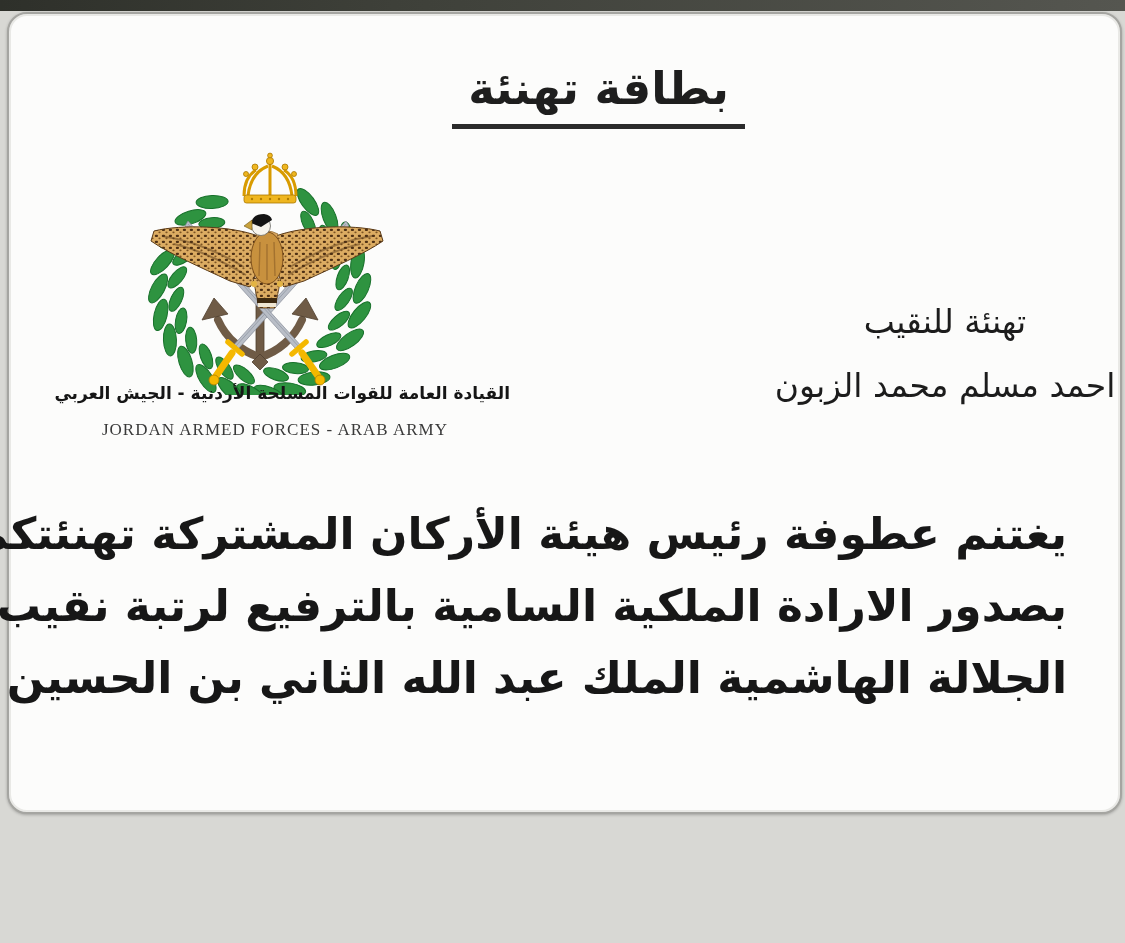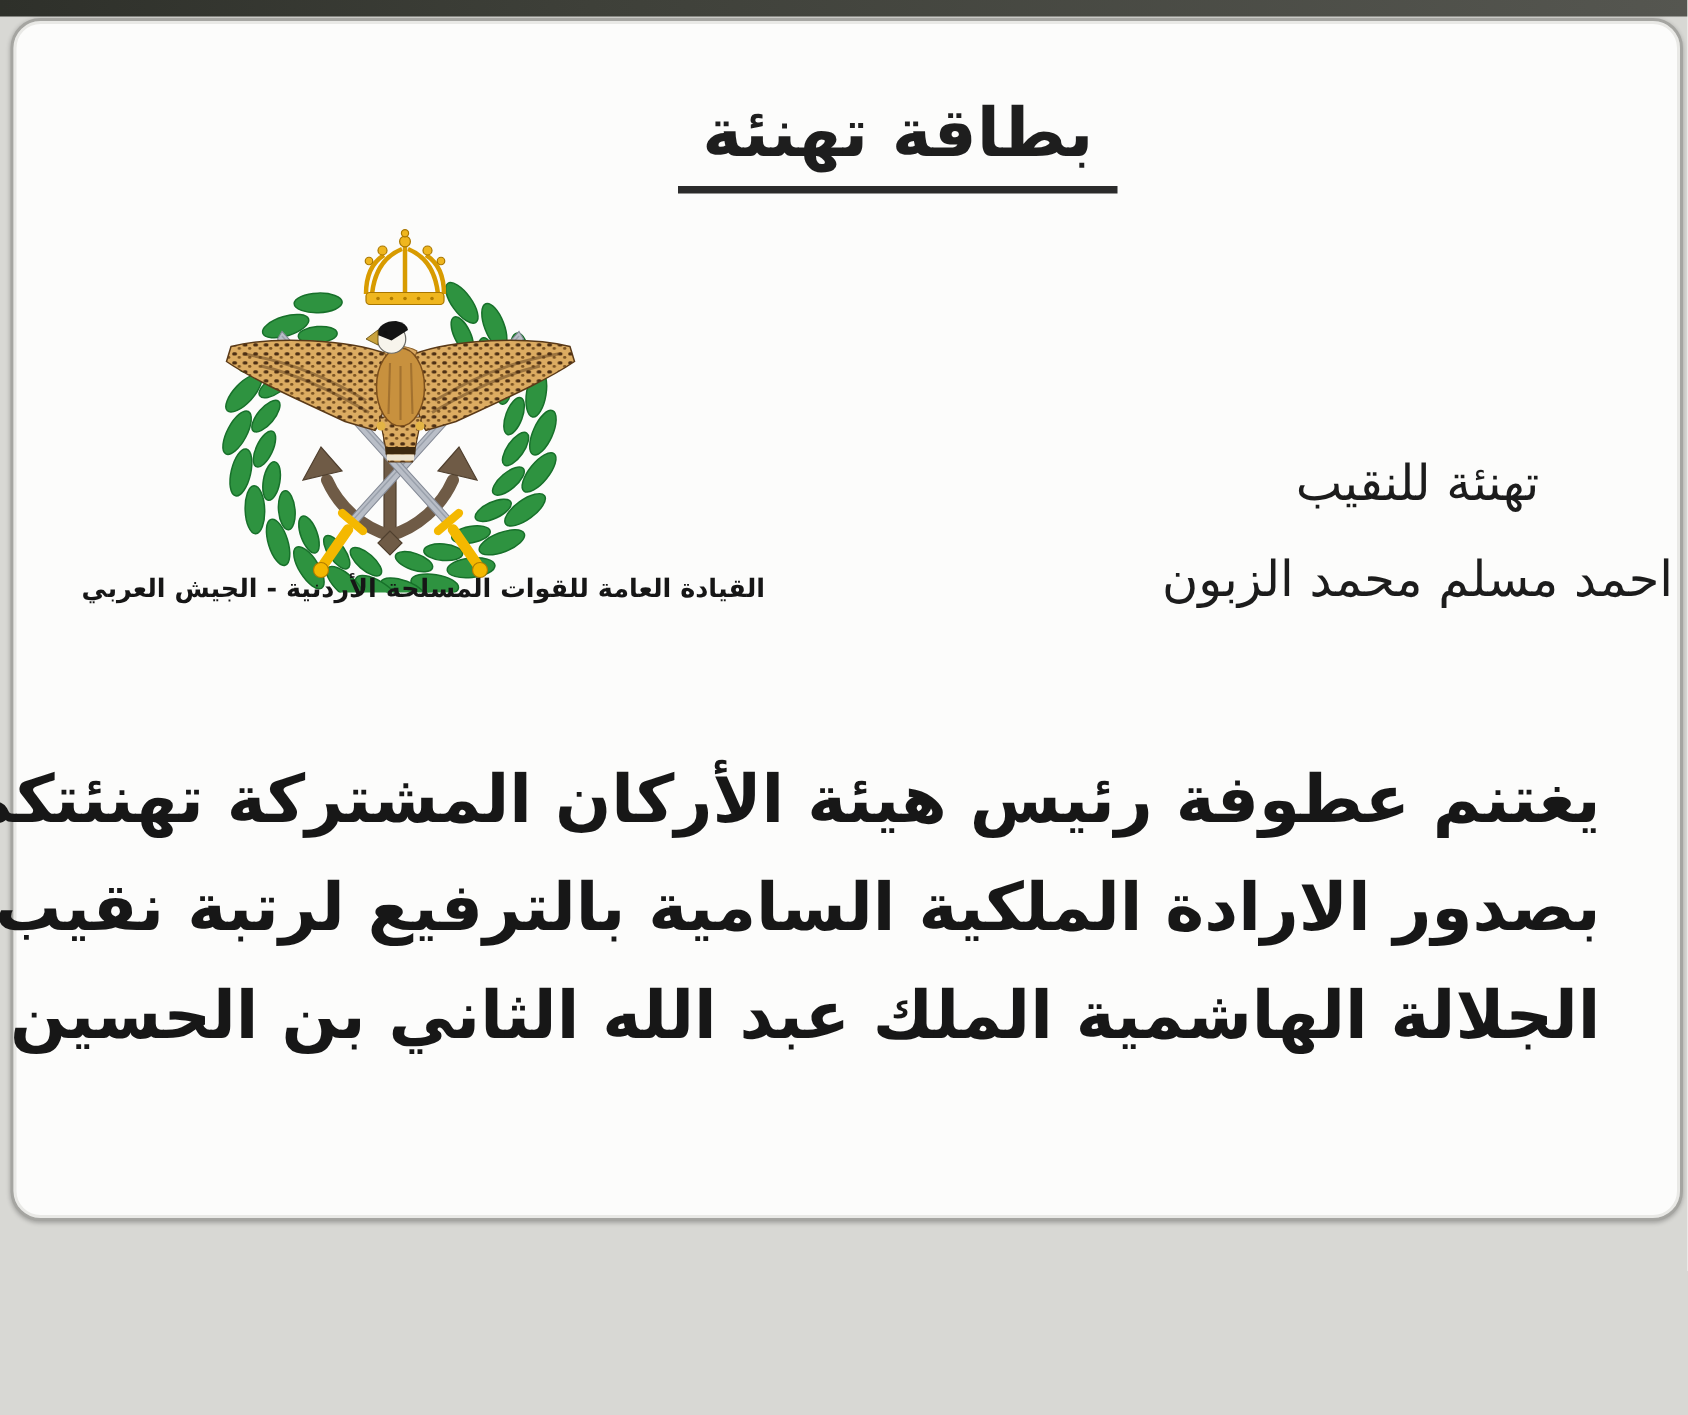--- a/index.html
+++ b/index.html
@@ -163,20 +163,21 @@
         <circle cx="112" cy="49" r="1.2"></circle>
           <circle cx="121" cy="49" r="1.2"></circle>
           <circle cx="130" cy="49" r="1.2"></circle>
         <circle cx="139" cy="49" r="1.2"></circle>
           <circle cx="148" cy="49" r="1.2"></circle>
       </g>
     </g>
   </svg>
 
   <div class="abs cap-ar">القيادة العامة للقوات المسلحة الأردنية - الجيش العربي</div>
+  <div class="abs cap-en">JORDAN ARMED FORCES - ARAB ARMY</div>
 
   <div class="abs recip">
     <div class="recip-title">تهنئة للنقيب</div>
     <div class="recip-name">احمد مسلم محمد الزبون</div>
   </div>
 
   <div class="abs bodytext">
     <div class="bline">يغتنم عطوفة رئيس هيئة الأركان المشتركة تهنئتكم</div>
     <div class="bline">بصدور الارادة الملكية السامية بالترفيع لرتبة نقيب املا</div>
     <div class="bline">الجلالة الهاشمية الملك عبد الله الثاني بن الحسين المعظم</div>

